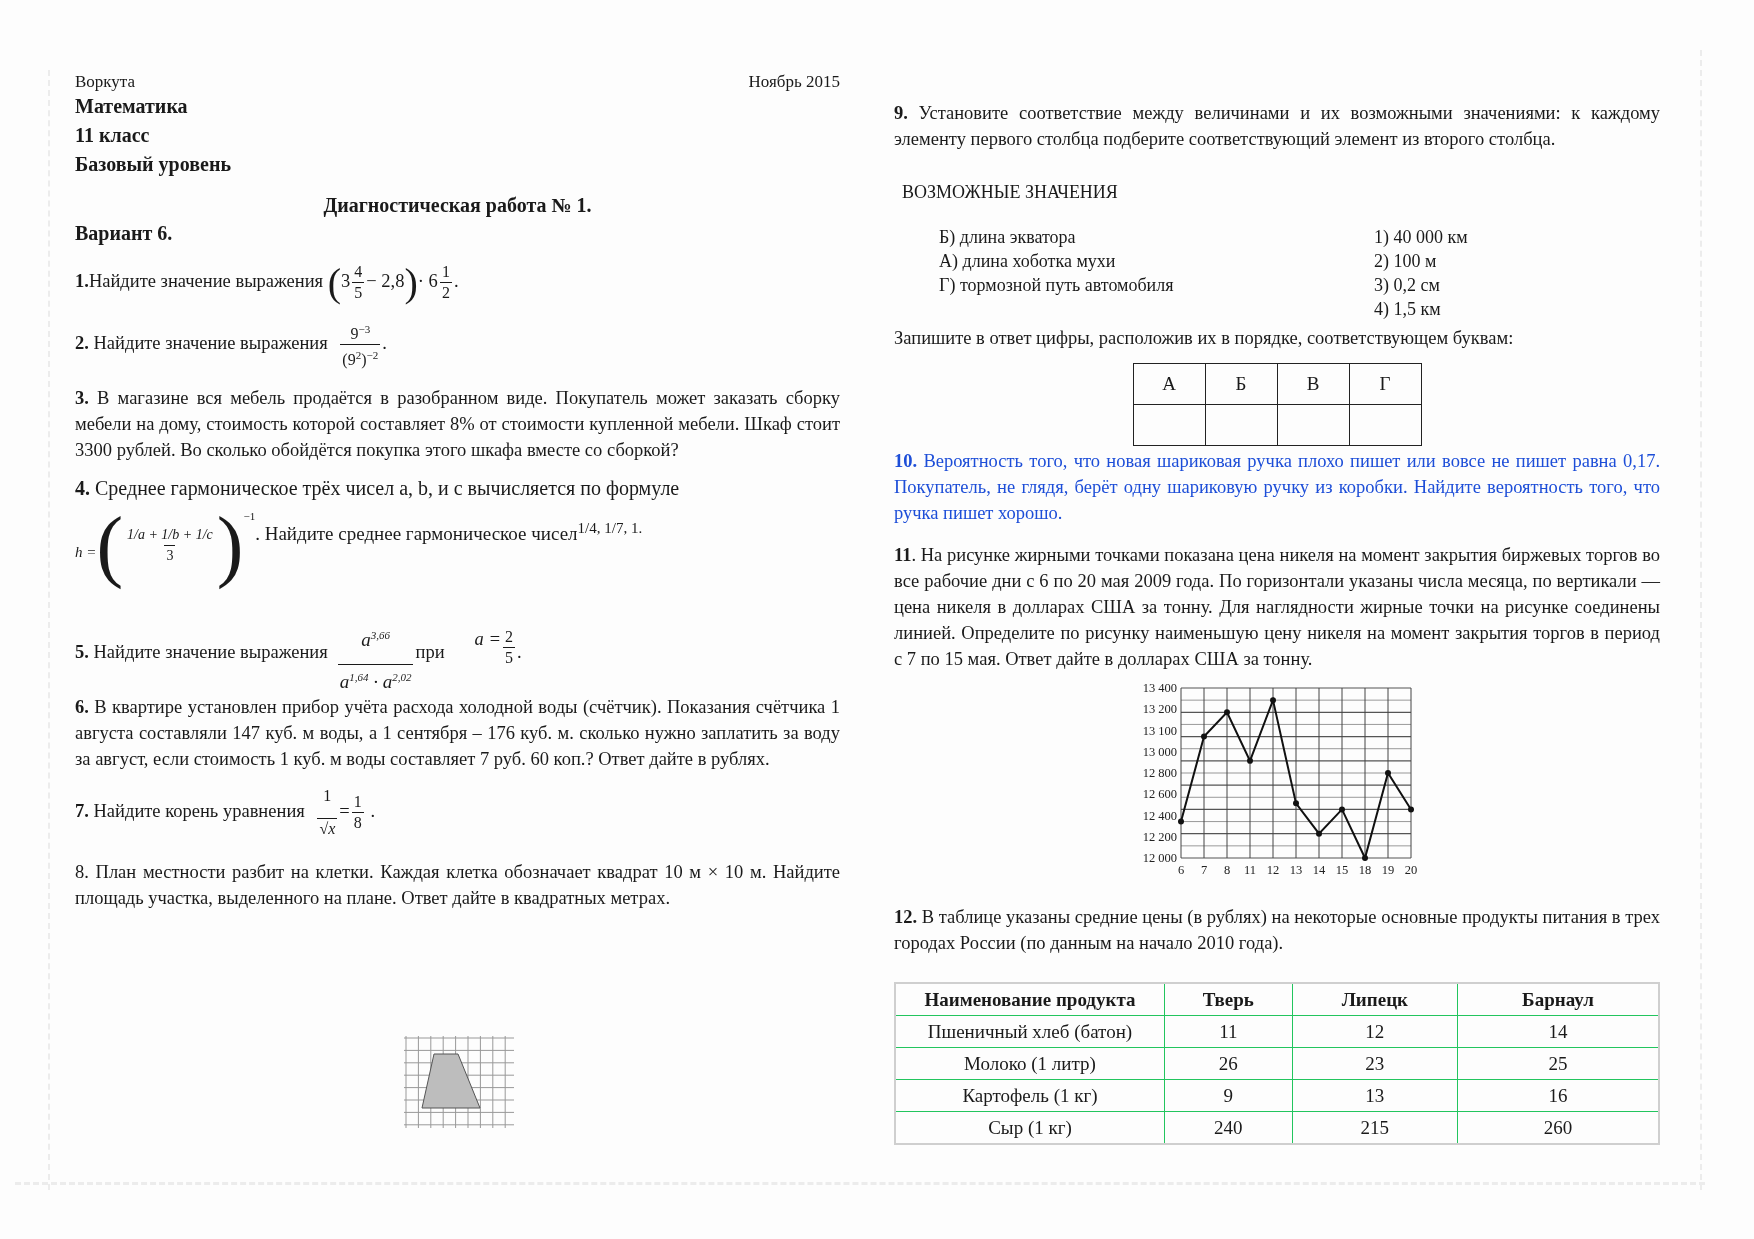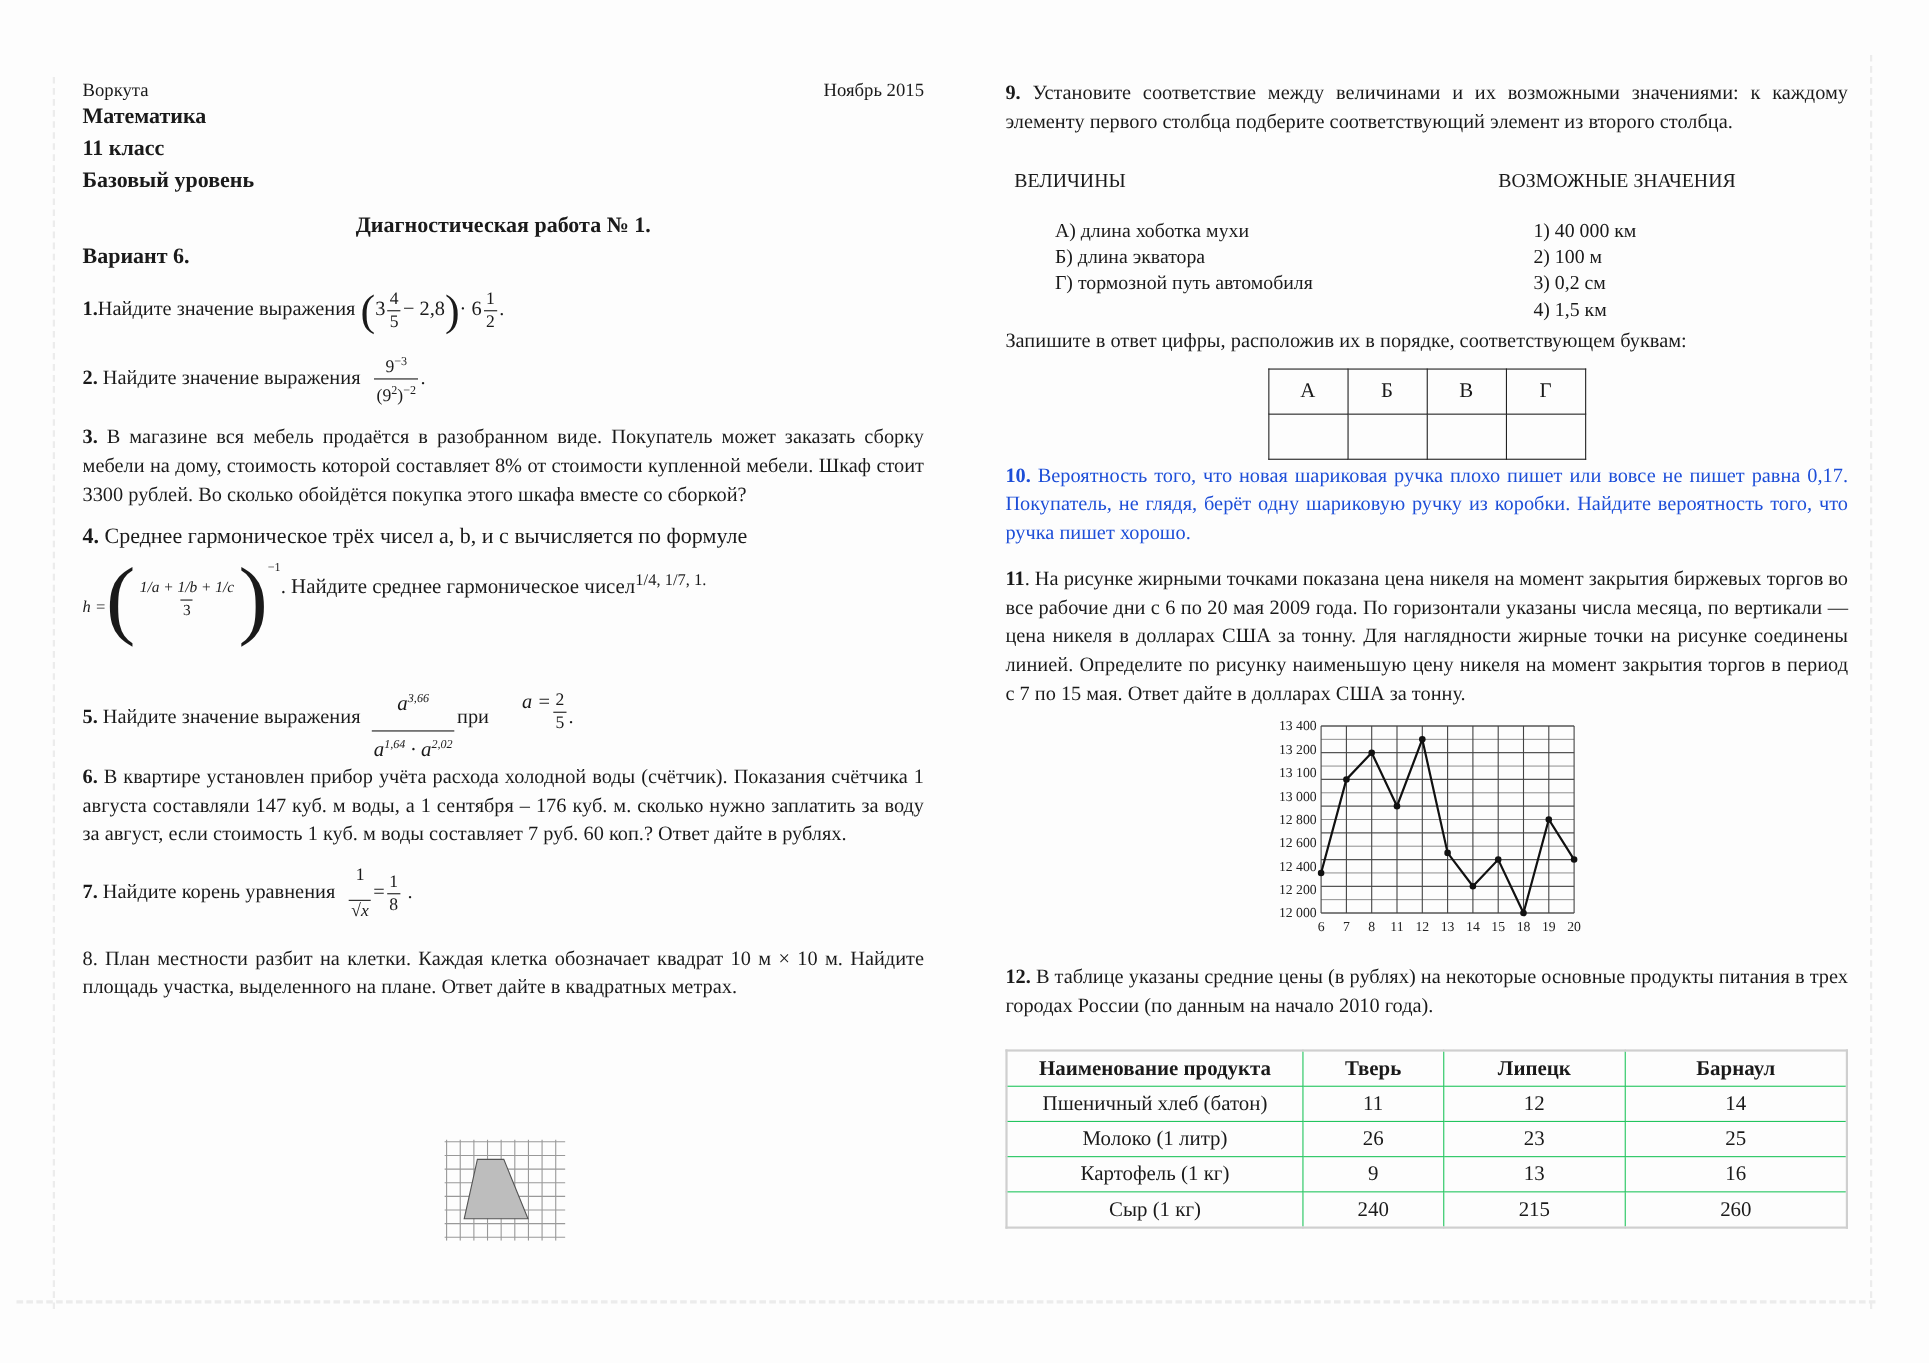--- a/index.html
+++ b/index.html
@@ -4,21 +4,21 @@
 <style>
   html, body { margin:0; padding:0; }
   body {
     width:1754px; height:1239px; background:#fdfdfd; position:relative; overflow:hidden;
     font-family:"Liberation Serif", "DejaVu Serif", serif; color:#1a1a1a;
   }
   .guide-v { position:absolute; width:2px; border-left:2px dashed #ececec; }
   .guide-h { position:absolute; height:0; border-top:3px dashed #ececec; }
   .col { position:absolute; top:72px; }
   #left { left:75px; width:765px; }
-  #right { left:914px; width:766px; }
+  #right { left:894px; width:766px;margin-top:28px; }
   .hdr-row { display:flex; justify-content:space-between; font-size:17px; margin-bottom:0;gap:32px; }
   .title { text-align:left; font-weight:bold; font-size:20px; line-height:29px; }
   .subtitle { text-align:center; font-weight:bold; font-size:20px; line-height:28px; margin-top:12px; }
   .q { font-size:18.5px; line-height:26px; text-align:justify; }
   .q b { font-weight:bold; }
   .frac { display:inline-flex; flex-direction:column; align-items:center; vertical-align:middle; margin:0 2px; font-size:16px; line-height:20px; }
   .frac .num { padding:0 2px; }
   .frac .den { border-top:1px solid #1a1a1a; padding:0 2px; }
   .paren { font-size:40px; font-weight:lighter; vertical-align:middle; line-height:40px; }
   .math { font-style:italic;margin-top:12px; }
@@ -154,27 +154,26 @@
     </g>
   <polygon points="30,18 54,18 76,72 18,72" fill="#bdbdbd" stroke="#555" stroke-width="1"></polygon>
   <g id="plan-grid-top"></g>
 </svg>
 
 <div id="right" class="col">
   <div class="q">
     <b>9.</b> <span>Установите соответствие между величинами и их возможными значениями: к каждому элементу первого столбца подберите соответствующий элемент из второго столбца.</span>
   </div>
   <div class="match-head">
-    <span>ВЕЛИЧИНЫ</span>
     <span>ВОЗМОЖНЫЕ ЗНАЧЕНИЯ</span>
   </div>
   <div class="match-list">
     <div class="left">
+      <div>Б) длина экватора</div>
       <div>А) длина хоботка мухи</div>
-      <div>Б) длина экватора</div>
       <div>Г) тормозной путь автомобиля</div>
     </div>
     <div>
       <div>1) 40 000 км</div>
       <div>2) 100 м</div>
       <div>3) 0,2 см</div>
       <div>4) 1,5 км</div>
     </div>
   </div>
   <div class="q" style="margin-top:4px;">Запишите в ответ цифры, расположив их в порядке, соответствующем буквам:</div>

